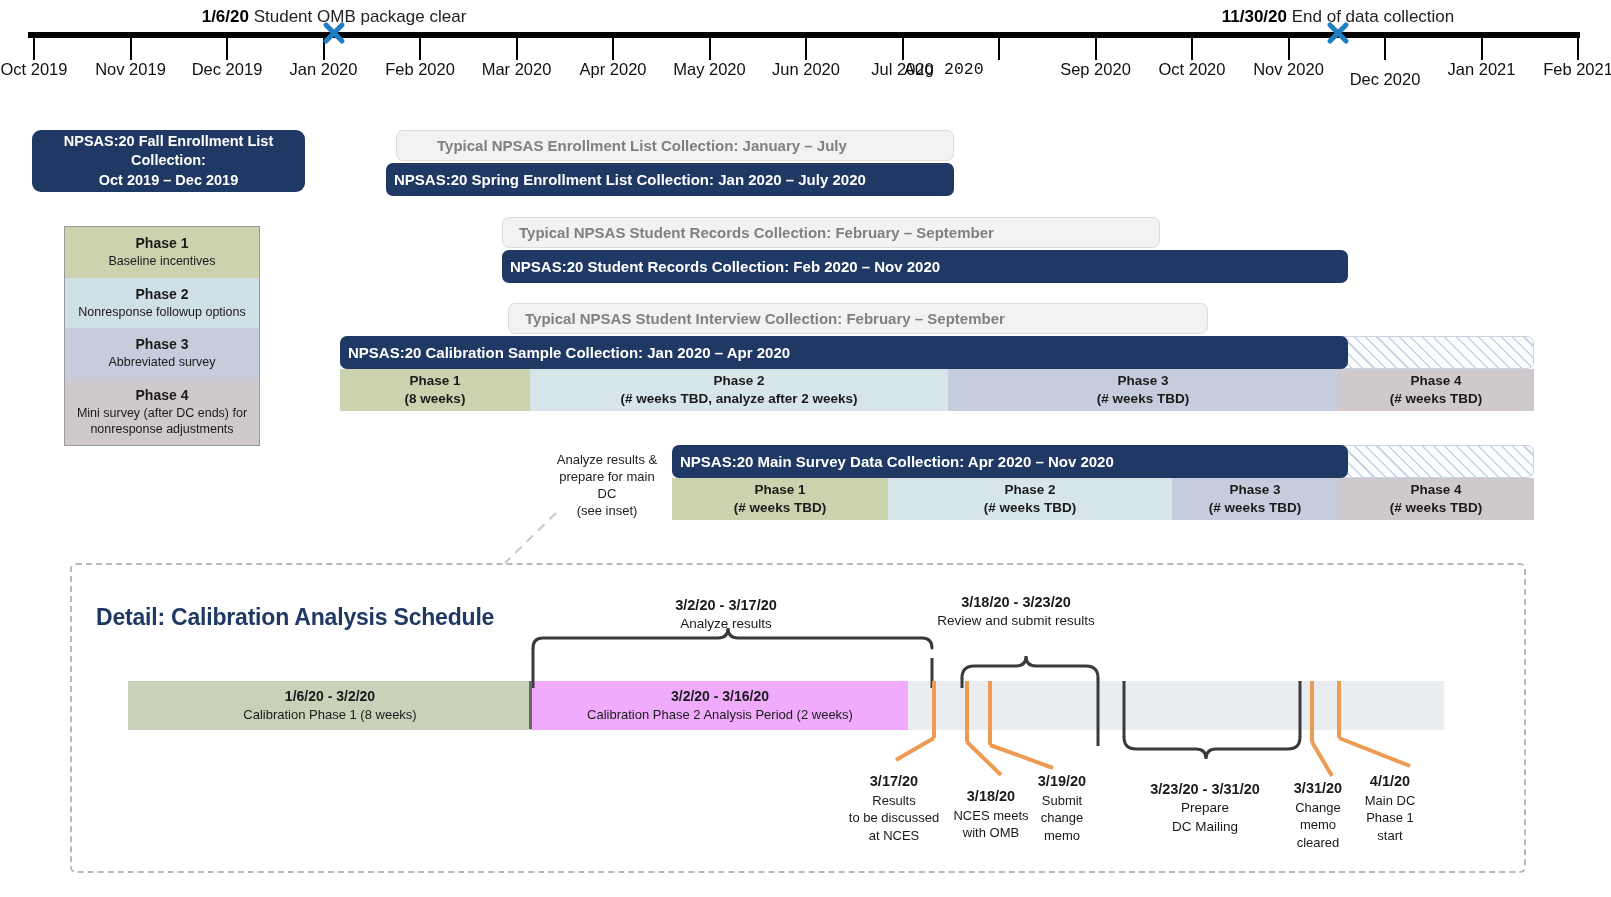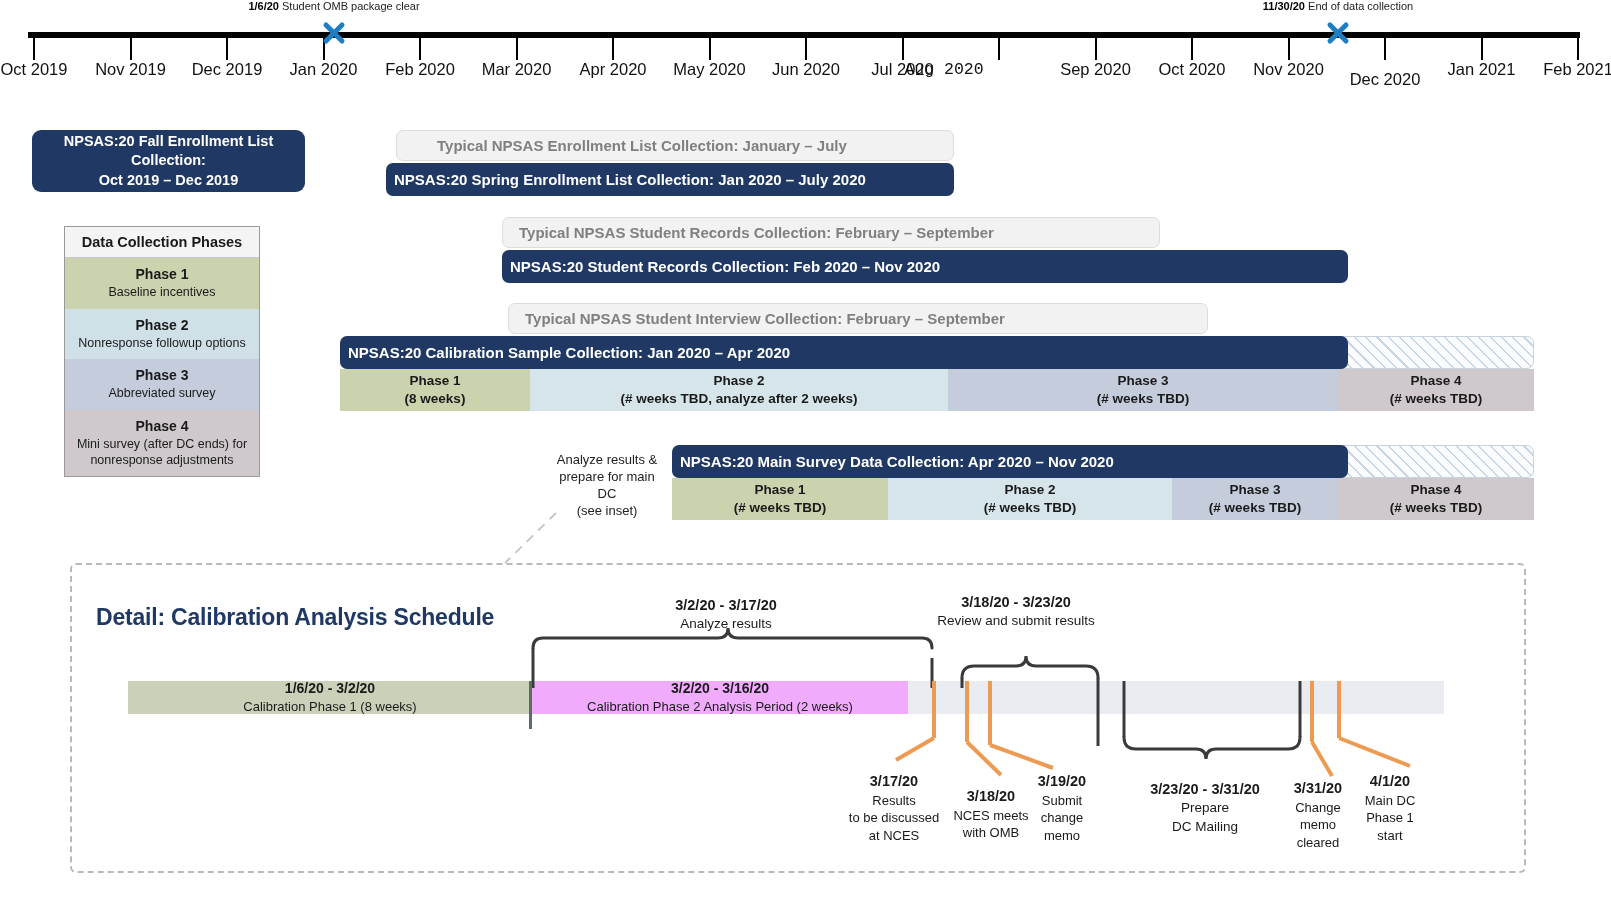--- a/index.html
+++ b/index.html
@@ -12,21 +12,21 @@
     position:relative;
   }
   .abs{position:absolute;}
 
   
   #axis-wrap{position:absolute;left:0;top:0;width:1611px;height:90px;}
   #axis-line{position:absolute;left:28px;top:32px;width:1552px;height:6px;background:#000;}
   .tick{position:absolute;top:38px;width:2px;height:22px;background:#000;}
   .tick-label{position:absolute;top:60px;font-size:16.5px;color:#111;text-align:center;white-space:nowrap;transform:translateX(-50%);}
   .milestone-x{position:absolute;top:20px;width:26px;height:26px;transform:translateX(-50%);}
-  .milestone-text{position:absolute;top:0px;font-size:11px;white-space:nowrap;transform:translateX(-50%);color:#222;}
+  .milestone-text{position:absolute;top:7px;font-size:17px;white-space:nowrap;transform:translateX(-50%);color:#222;}
   .milestone-text b{font-weight:bold;color:#000;}
 
   
   #fall-box{
     position:absolute;left:32px;top:130px;width:273px;height:62px;
     background:#1f3864;border-radius:9px;color:#fff;
     font-weight:bold;font-size:14.5px;line-height:1.35;
     display:flex;align-items:center;justify-content:center;text-align:center;
     padding:2px 6px;box-sizing:border-box;
   }
@@ -75,21 +75,21 @@
 
   
   #inset{
     position:absolute;left:70px;top:563px;width:1456px;height:310px;
     border:2px dashed #b9b9b9;border-radius:6px;box-sizing:border-box;background:#fff;
   }
   #inset-title{
     position:absolute;left:96px;top:604px;font-size:23px;font-weight:bold;color:#1f3864;
     letter-spacing:-0.2px;
   }
-  .det-seg{position:absolute;height:33px;display:flex;flex-direction:column;
+  .det-seg{position:absolute;height:49px;display:flex;flex-direction:column;
     align-items:center;justify-content:center;font-size:13px;line-height:1.4;box-sizing:border-box;}
   .det-seg .d-t{font-weight:bold;font-size:14px;}
   .det-seg .d-s{font-size:13px;}
   .brace-label{position:absolute;text-align:center;font-size:13.5px;line-height:1.4;white-space:nowrap;transform:translateX(-50%);}
   .brace-label .bl-t{font-weight:bold;font-size:14.5px;}
   .callout{position:absolute;text-align:center;font-size:13px;line-height:1.35;transform:translateX(-50%);white-space:nowrap;}
   .callout .co-d{font-weight:bold;font-size:14.5px;}
   svg{overflow:visible;}
 </style>
 </head>
@@ -153,21 +153,20 @@
 
 <div id="fall-box">
   <div>
     <div>NPSAS:20 Fall Enrollment List</div>
     <div>Collection:</div>
     <div>Oct 2019 – Dec 2019</div>
   </div>
 </div>
 
 <div id="phase-legend">
-  <div class="legend-head">Data Collection Phases</div>
   <div id="legend-rows">
       <div class="legend-row" style="background: rgb(203, 210, 174);">
         <div class="p-title">Phase 1</div>
         <div class="p-desc">Baseline incentives</div>
       </div>
       <div class="legend-row" style="background: rgb(207, 224, 231);">
         <div class="p-title">Phase 2</div>
         <div class="p-desc">Nonresponse followup options</div>
       </div>
       <div class="legend-row" style="background: rgb(197, 205, 221);">

